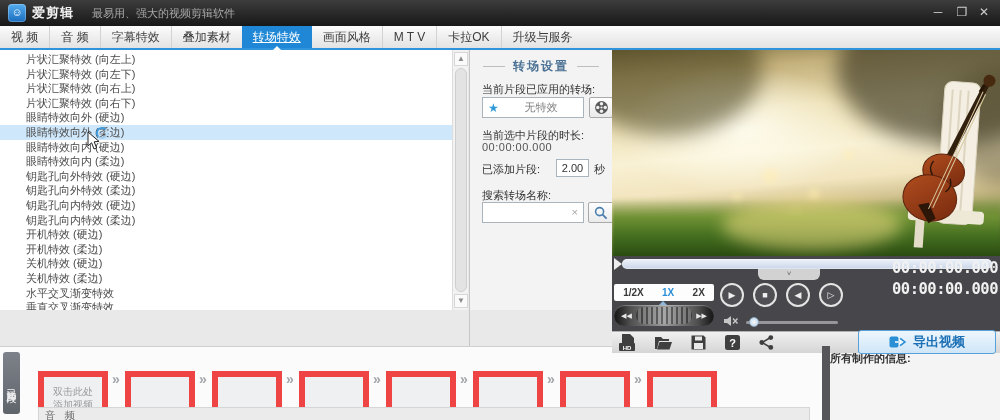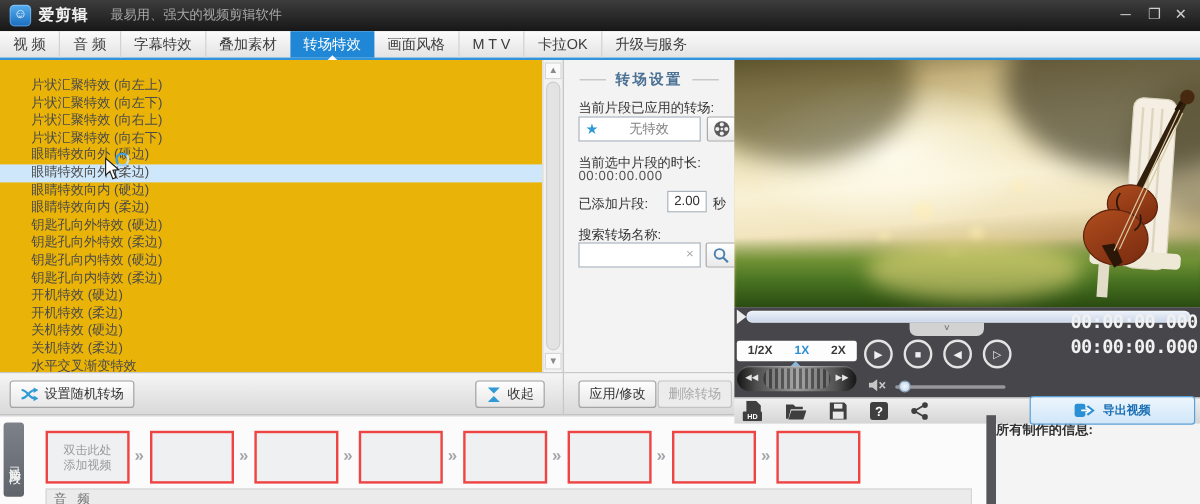--- a/index.html
+++ b/index.html
@@ -21,27 +21,27 @@
   #tagline { left:92px; top:0; height:26px; line-height:27px; font-size:11px; color:#a9a9a9; }
   .wctl { top:0; height:26px; line-height:25px; width:20px; text-align:center; color:#cfcfcf; font-size:12px; cursor:default; }
   #win-min { right:52px; } #win-restore { right:28px; } #win-close { right:6px; }
 
   
   #menubar { left:0; top:26px; width:1000px; height:24px;
     background: linear-gradient(#fbfbfb, #e3e3e3);
     border-bottom: 2px solid #2f94dc; display:flex; align-items:stretch; }
   .tab { position:relative; height:22px; line-height:22px; padding:0 11px; font-size:12px; color:#3c3c3c; white-space:nowrap; }
   .tab + .tab { border-left:1px solid #d2d2d2; }
-  .tab.active { background:#1f87d6; color:#fff; border-left:none; }
+  .tab.active { background:#1f87d6; color:#fff; border-left:none;text-decoration:underline; }
   .tab.active + .tab { border-left:none; }
   .tab.active::after { content:""; position:absolute; left:50%; bottom:-2px; margin-left:-4px;
     border:4px solid transparent; border-bottom-color:#fdfdfd; border-top-width:0; }
 
   
-  #effect-list { left:0; top:50px; width:452px; height:260px; background:#eab308; overflow:hidden; padding-top:14px; }
+  #effect-list { left:0; top:50px; width:452px; height:260px; background:#ffffff; overflow:hidden; padding-top:2px; }
   .list-item { height:14.6px; line-height:14.6px; padding-left:26px; font-size:11px; color:#4a4a4a; white-space:nowrap; }
   .list-item.selected { background:#cfe7fa; }
   #spinner { left:96px; top:127px; width:12px; height:12px; border-radius:50%;
     border:2px solid #3f9fe2; border-right-color:#bfe0f7; border-bottom-color:#9fd0f2; }
   #cursor { left:87px; top:131px; width:13px; height:19px; }
 
   
   #scrollbar { left:452px; top:50px; width:16px; height:260px; background:#f2f2f2; border-left:1px solid #ddd; }
   .sb-btn { position:absolute; left:1px; width:14px; height:14px; background:#fafafa; border:1px solid #d7d7d7; color:#8a8a8a; font-size:8px; text-align:center; line-height:12px; }
   #sb-up { top:2px; } #sb-down { top:244px; }
@@ -131,27 +131,27 @@
     font-family:"DejaVu Sans Mono","Liberation Mono",monospace; font-weight:bold; font-size:15.5px; line-height:21px; color:#f1f1f1; letter-spacing:-0.5px; }
 
   
   #iconsbar { left:612px; top:331px; width:388px; height:22px; z-index:5;
     background:linear-gradient(#f0f0f0,#d5d5d5); border-top:1px solid #b2b2b2; }
   .mini-icon { position:absolute; top:2px; }
   #ic-hd { left:6px; } #ic-folder { left:42px; } #ic-save { left:78px; } #ic-help { left:112px; } #ic-share { left:146px; }
   #btn-export { position:absolute; right:4px; top:-2px; width:138px; height:24px;
     background:linear-gradient(#eef6fd,#cfe6f8); border:1px solid #58a0d8; border-radius:3px;
     display:flex; align-items:center; justify-content:center; gap:6px;
-    color:#1a6fb5; font-size:10px; font-weight:bold; }
+    color:#1a6fb5; font-size:13px; font-weight:bold; }
 
   
   #timeline { left:0; top:346px; width:822px; height:74px; background:#fbfbfb; border-top:1px solid #d0d0d0; z-index:1; }
   #tl-tab { position:absolute; left:3px; top:5px; width:17px; height:62px; background:linear-gradient(#7d8189,#60646b);
     border-radius:3px; color:#f2f2f2; font-size:10px; writing-mode:vertical-rl; text-align:center; letter-spacing:1px; line-height:17px; }
-  .clip { position:absolute; top:12px; width:70px; height:44px; background:#eff0f1; border:2px solid #ef4444; }
+  .clip { position:absolute; top:24px; width:70px; height:44px; background:#eff0f1; border:6px solid #ef4444; }
   .clip .ph { padding-top:8px; text-align:center; font-size:10px; line-height:13px; color:#9b9b9b; }
   .chev { position:absolute; top:24px; width:14px; text-align:center; color:#a3a7ab; font-size:14px; font-weight:bold; }
   #audio-strip { position:absolute; left:38px; top:60px; width:772px; height:14px; background:#ebebeb; border:1px solid #d6d6d6; }
   #audio-label { position:absolute; left:6px; top:1px; font-size:10.5px; color:#6e6e6e; letter-spacing:3px; }
 
   
   #divstrip { left:822px; top:346px; width:8px; height:74px; background:#56565a; z-index:6; }
   #infopanel { left:830px; top:346px; width:170px; height:74px; background:#f4f4f4;
     border-top:1px solid #c2c2c2; z-index:4; font-size:11px; }
   #info-header { text-align:left; font-weight:bold; color:#333; padding-top:4px; height:18px; }
@@ -251,41 +251,20 @@
       <span id="search-clear">×</span>
     </div>
     <div id="search-btn">
       <svg width="14" height="14" viewBox="0 0 14 14">
         <circle cx="5.6" cy="5.6" r="4" fill="none" stroke="#4a7fae" stroke-width="1.6"></circle>
         <line x1="8.6" y1="8.6" x2="12.6" y2="12.6" stroke="#4a7fae" stroke-width="1.8"></line>
       </svg>
     </div>
   </div>
 
-  <div id="leftbar" class="abs">
-    <div class="vsep"></div>
-    <div id="btn-random" class="bar-btn">
-      <svg width="15" height="13" viewBox="0 0 15 13">
-        <path d="M1 3 C6 3 7 10 12 10" fill="none" stroke="#2f9ad6" stroke-width="1.8"></path>
-        <path d="M1 10 C6 10 7 3 12 3" fill="none" stroke="#2f9ad6" stroke-width="1.8"></path>
-        <path d="M11 1 L15 3 L11 5.4 Z" fill="#2f9ad6"></path>
-        <path d="M11 7.6 L15 10 L11 12.4 Z" fill="#2f9ad6"></path>
-      </svg>
-      <span>设置随机转场</span>
-    </div>
-    <div id="btn-collapse" class="bar-btn">
-      <svg width="13" height="14" viewBox="0 0 13 14">
-        <path d="M1.5 1 L11.5 1 L6.5 6 Z" fill="#2f9ad6"></path>
-        <path d="M1.5 13 L11.5 13 L6.5 8 Z" fill="#2f9ad6"></path>
-      </svg>
-      <span>收起</span>
-    </div>
-    <div id="btn-apply" class="bar-btn">应用/修改</div>
-    <div id="btn-delete" class="bar-btn">删除转场</div>
-  </div>
 
   <div id="preview" class="abs">
     <div class="pv-sky"></div>
     <div class="pv-glow"></div>
     <div class="blob pv-blob-tl"></div>
     <div class="blob pv-blob-tr"></div>
     <div class="blob pv-blob-r"></div>
     <div class="bokeh bk1"></div>
     <div class="bokeh bk2"></div>
     <div class="bokeh bk3"></div>

